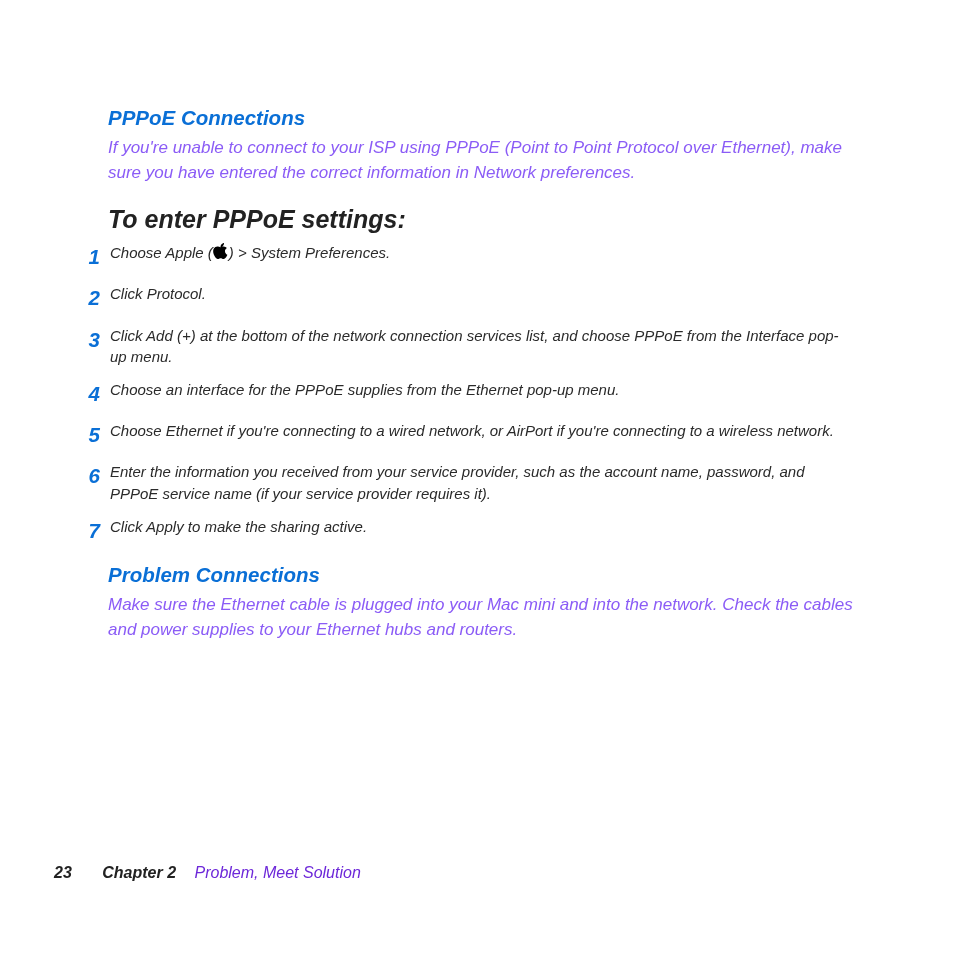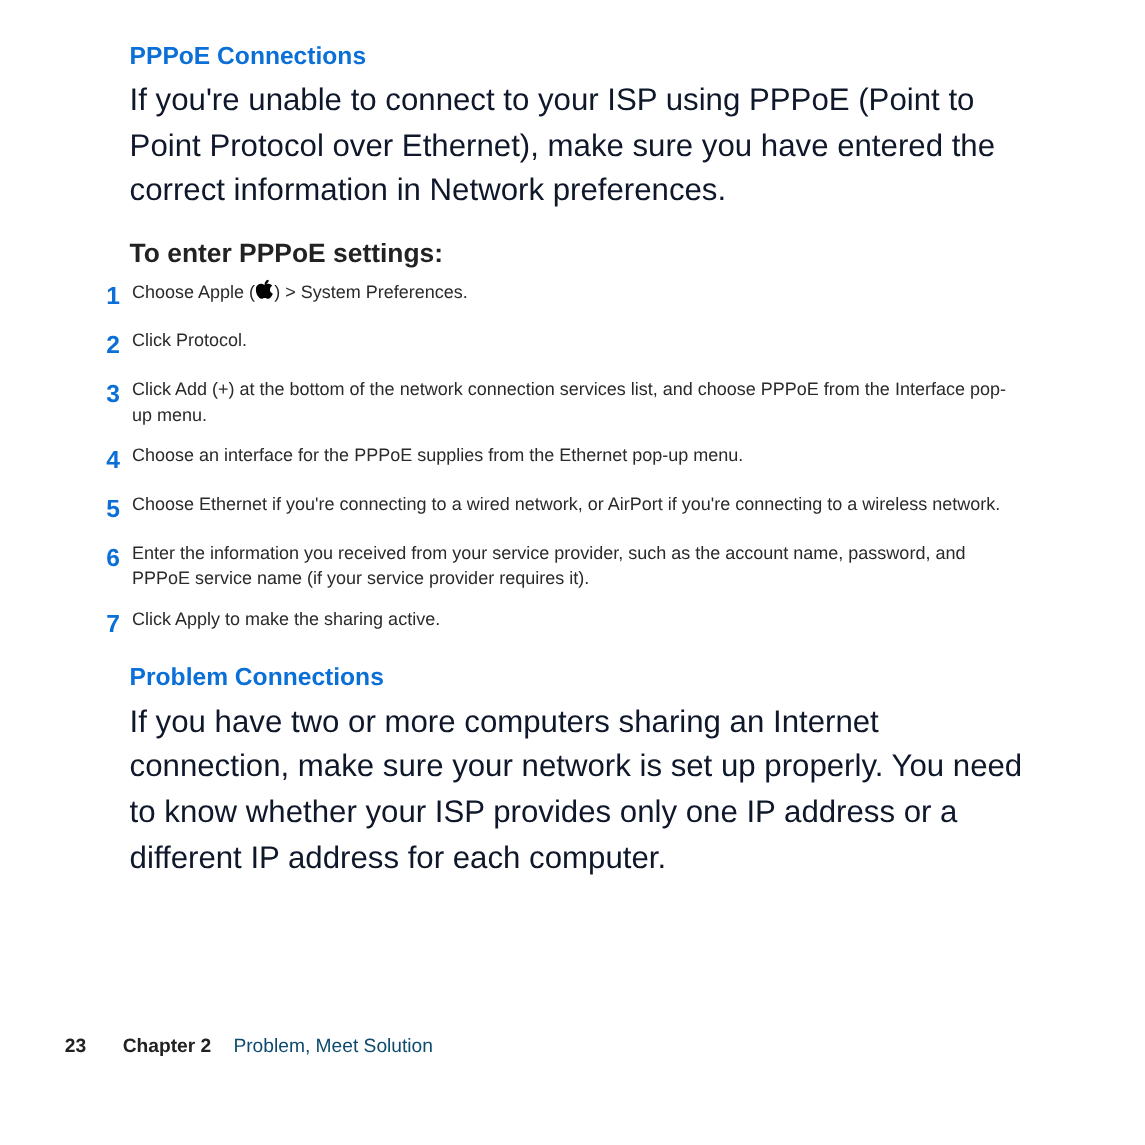--- a/index.html
+++ b/index.html
@@ -9,37 +9,38 @@
     height: 954px;
     background: #ffffff;
     font-family: "Myriad Pro", "Segoe UI", "Helvetica Neue", Arial, sans-serif;
     color: #222;
   }
   .page {
     position: relative;
     width: 954px;
     height: 954px;
     box-sizing: border-box;
-    padding: 35px 100px 0 108px;
+    padding: 106px 100px 0 108px;
+    font-style: italic;
   }
   .heading-blue {
     color: #0a6fd6;
     font-weight: 700;
     font-size: 20.5px;
     margin: 0 0 6px 0;
   }
   .para {
-    font-size: 26px;
+    font-size: 17px;
     line-height: 1.45;
-    color: #0f172a;
+    color: #8b5cf6;
     margin: 0 0 20px 0;
   }
   .bold-black {
     font-weight: 700;
-    font-size: 22px;
+    font-size: 25px;
     color: #222;
     margin: 4px 0 8px 0;
   }
   ol.steps {
     list-style: none;
     padding: 0;
     margin: 0 0 14px 0;
     counter-reset: step;
   }
   ol.steps > li {
@@ -91,21 +92,21 @@
   .footer .pg {
     font-weight: 700;
     color: #222;
     margin-right: 26px;
   }
   .footer .chap {
     font-weight: 700;
     color: #222;
   }
   .footer .title {
-    color: #0c4a6e;
+    color: #6d28d9;
     margin-left: 14px;
   }
   .sect2-gap { margin-top: 18px; }
 </style>
 </head>
 <body>
 
 <div class="page">
 
   <div>
@@ -158,21 +159,21 @@
         <div class="step-wrap">
           <div class="step-num">7</div>
           <div class="step-text">Click Apply to make the sharing active.</div>
         </div>
       </li>
     </ol>
   </div>
 
   <div class="sect2-gap">
     <div class="heading-blue">Problem Connections</div>
-    <div class="para">If you have two or more computers sharing an Internet connection, make sure your network is set up properly. You need to know whether your ISP provides only one IP address or a different IP address for each computer.</div>
+    <div class="para">Make sure the Ethernet cable is plugged into your Mac mini and into the network. Check the cables and power supplies to your Ethernet hubs and routers.</div>
   </div>
 
   <div class="footer">
     <span class="pg">23</span>
     <span class="chap">Chapter 2</span>
     <span class="title">Problem, Meet Solution</span>
   </div>
 
 </div>
 

